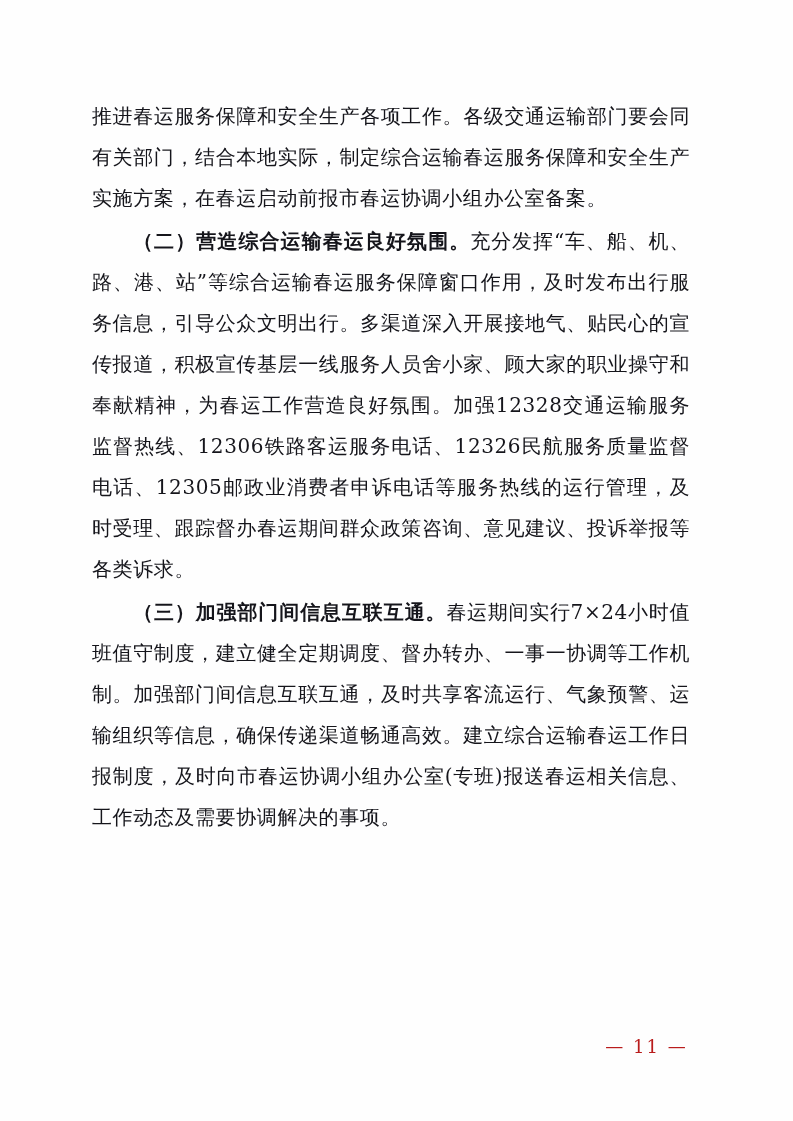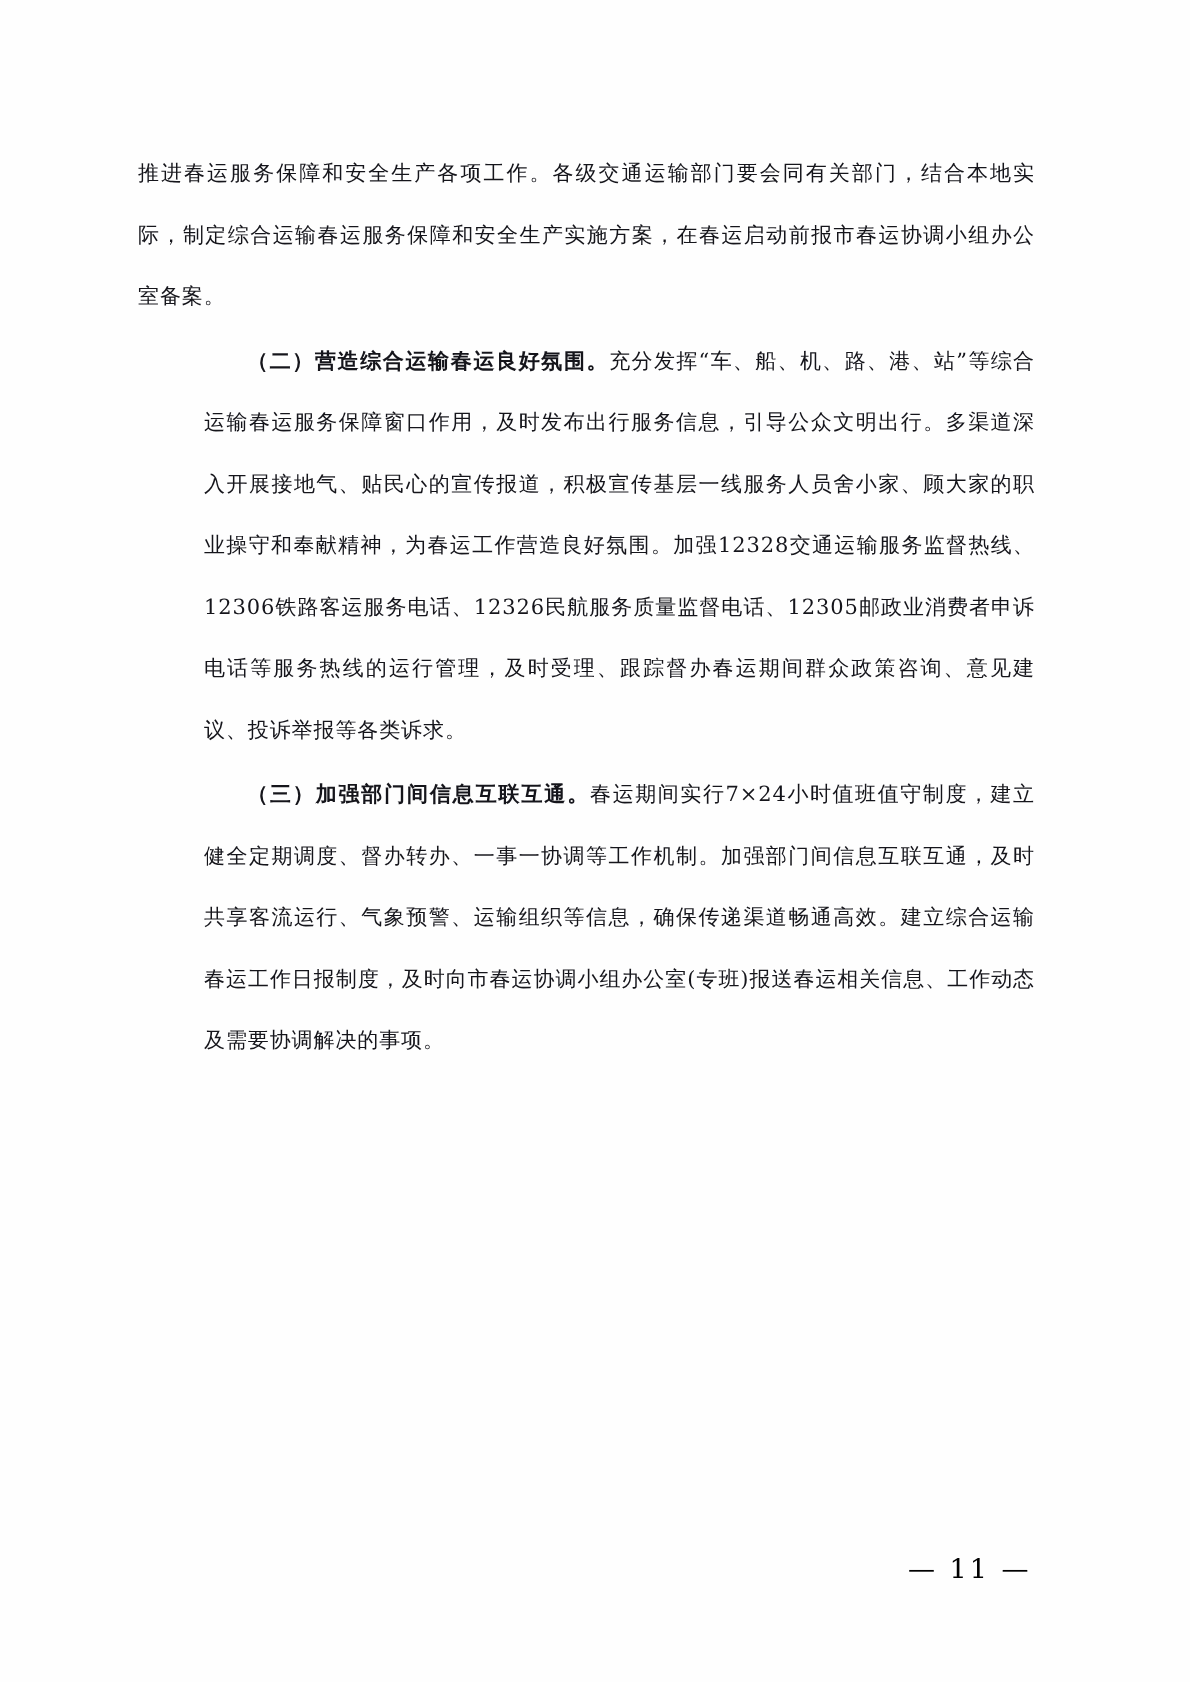--- a/index.html
+++ b/index.html
@@ -23,48 +23,47 @@
     height: 1121px;
     background: #fefefe;
   }
   .content {
     position: absolute;
     left: 92px;
     top: 96px;
     width: 598px;
   }
   .para {
-    font-size: 14px;
+    font-size: 20px;
     line-height: 41px;
     text-align: justify;
     text-justify: inter-ideograph;
     letter-spacing: 0.6px;
     margin: 0 0 0 0;
     color: #15151b;
   }
   .para + .para {
     margin-top: 2px;
   }
   .indent {
     text-indent: 2.05em;
-    margin-left: 44px;
   }
   .lead {
     font-weight: bold;
     letter-spacing: 0.8px;
   }
   .footer {
     position: absolute;
     left: 0;
     top: 1036px;
     width: 793px;
     text-align: center;
     font-size: 18px;
     letter-spacing: 2px;
-    color: #000000;
+    color: #b91c1c;
   }
   .footer-inner {
     display: inline-block;
     padding-left: 500px;
   }
 </style>
 </head>
 <body>
 
 <div class="page">

